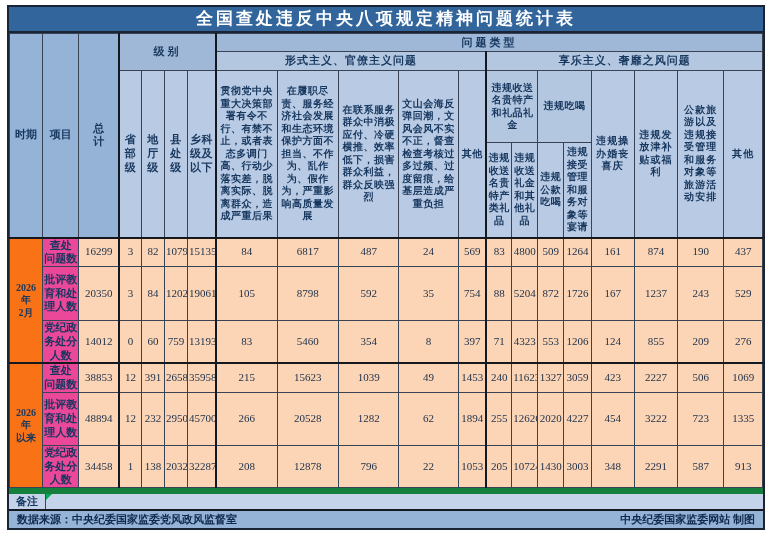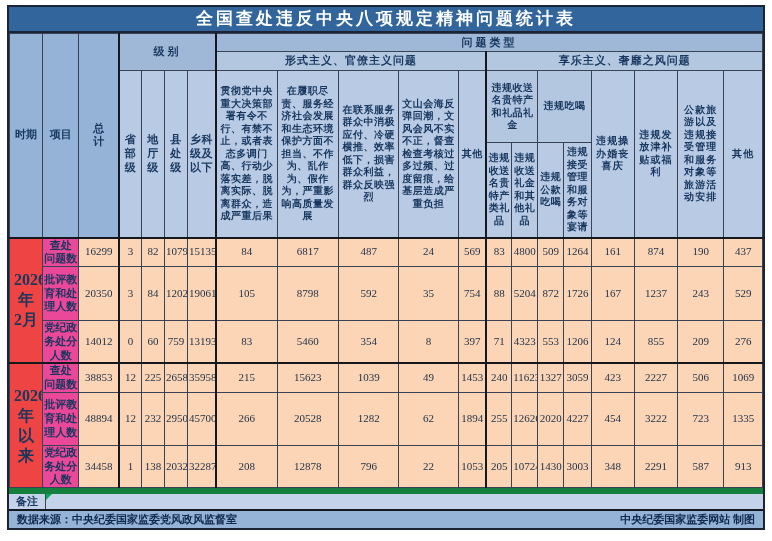--- a/index.html
+++ b/index.html
@@ -12,21 +12,21 @@
   th,td{border:1px solid #3A4354;padding:1px;text-align:center;vertical-align:middle;
     color:#17375E;white-space:pre-line;overflow:hidden;font-weight:bold;line-height:1.25;}
   .hm{background:#95B3D7;font-size:11px;}              
   .ha{background:#9FB8D8;font-size:11px;letter-spacing:3px;} 
   .hg{background:#B3C7E1;font-size:11px;letter-spacing:1px;} 
   .hl{background:#B9CBE4;}                              
   .hd-f{font-size:10px;letter-spacing:0.5px;}
   .hd-sm{font-size:10px;letter-spacing:0.5px;}
   .hd-lg{font-size:10px;letter-spacing:1.2px;}
   .lv{font-size:11px;letter-spacing:0.5px;margin-left:15px;}
-  .period-cell{background:#ef4444;font-size:16px;font-weight:bold;padding:4px;}
+  .period-cell{background:#f97316;font-size:10px;font-weight:bold;padding:4px;}
   .item-cell{background:#ec4899;font-size:11px;font-weight:bold;padding:0;}
   .num{background:#FBD5B5;font-size:11px;font-weight:normal;color:#22334C;letter-spacing:0;}
   .bl{border-left:2px solid #14181F;}
   tbody tr:first-child td{border-top:2px solid #14181F;}
   tbody tr.p-start td{border-top:2px solid #14181F;}
   tbody tr:nth-child(1){height:27px;}  tbody tr:nth-child(2){height:54px;}
   tbody tr:nth-child(3){height:42px;}  tbody tr:nth-child(4){height:27px;}
   tbody tr:nth-child(5){height:53px;}  tbody tr:nth-child(6){height:41px;}
   tr.hr-a{height:18px;} tr.hr-b{height:19px;} tr.hr-c{height:72px;} tr.hr-d{height:95px;}
   .note-row{display:flex;border-top:6px solid #15803d;background:#C4D3E9;}
@@ -177,21 +177,21 @@
           <td class="num">209</td>
           <td class="num">276</td>
         </tr>
         <tr class="p-start">
           <td class="period-cell" rowspan="3">2026年
 以来</td>
           <td class="item-cell">查处
 问题数</td>
           <td class="num">38853</td>
           <td class="num bl">12</td>
-          <td class="num">225</td>
+          <td class="num">391</td>
           <td class="num">2658</td>
           <td class="num">35958</td>
           <td class="num bl">215</td>
           <td class="num">15623</td>
           <td class="num">1039</td>
           <td class="num">49</td>
           <td class="num">1453</td>
           <td class="num bl">240</td>
           <td class="num">11623</td>
           <td class="num">1327</td>

